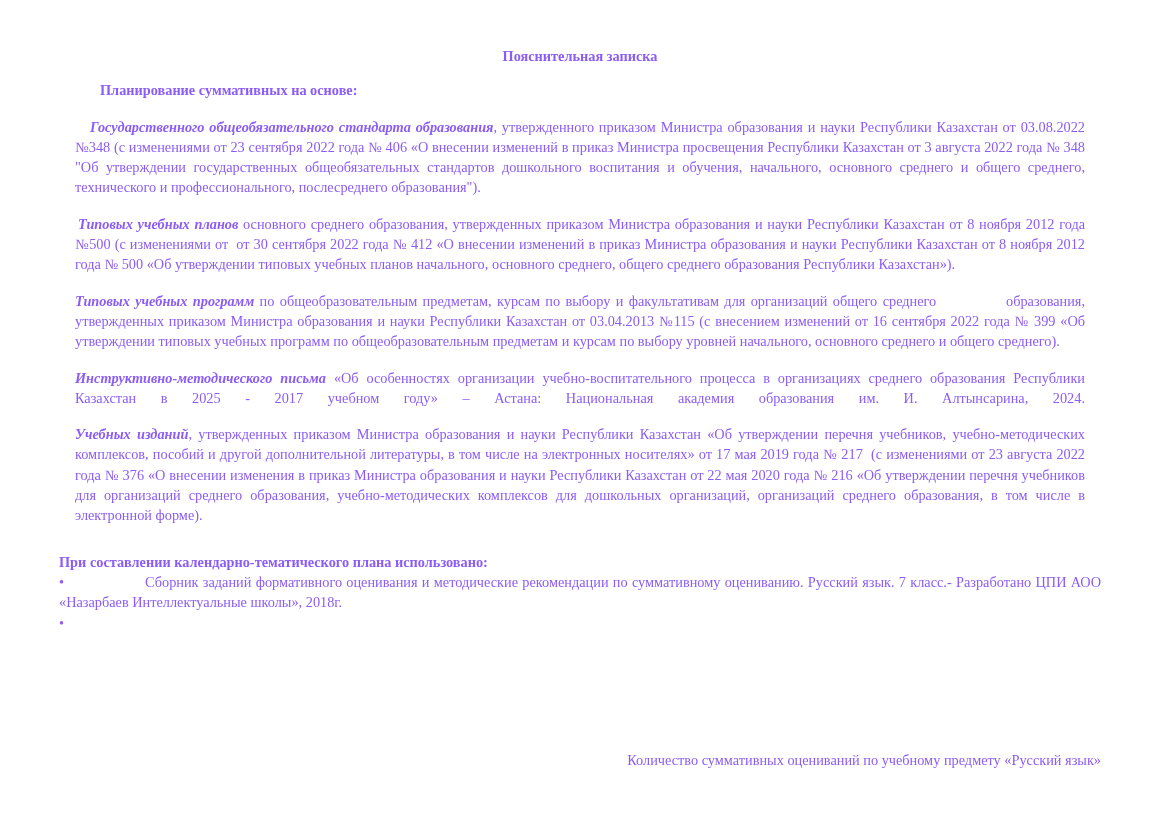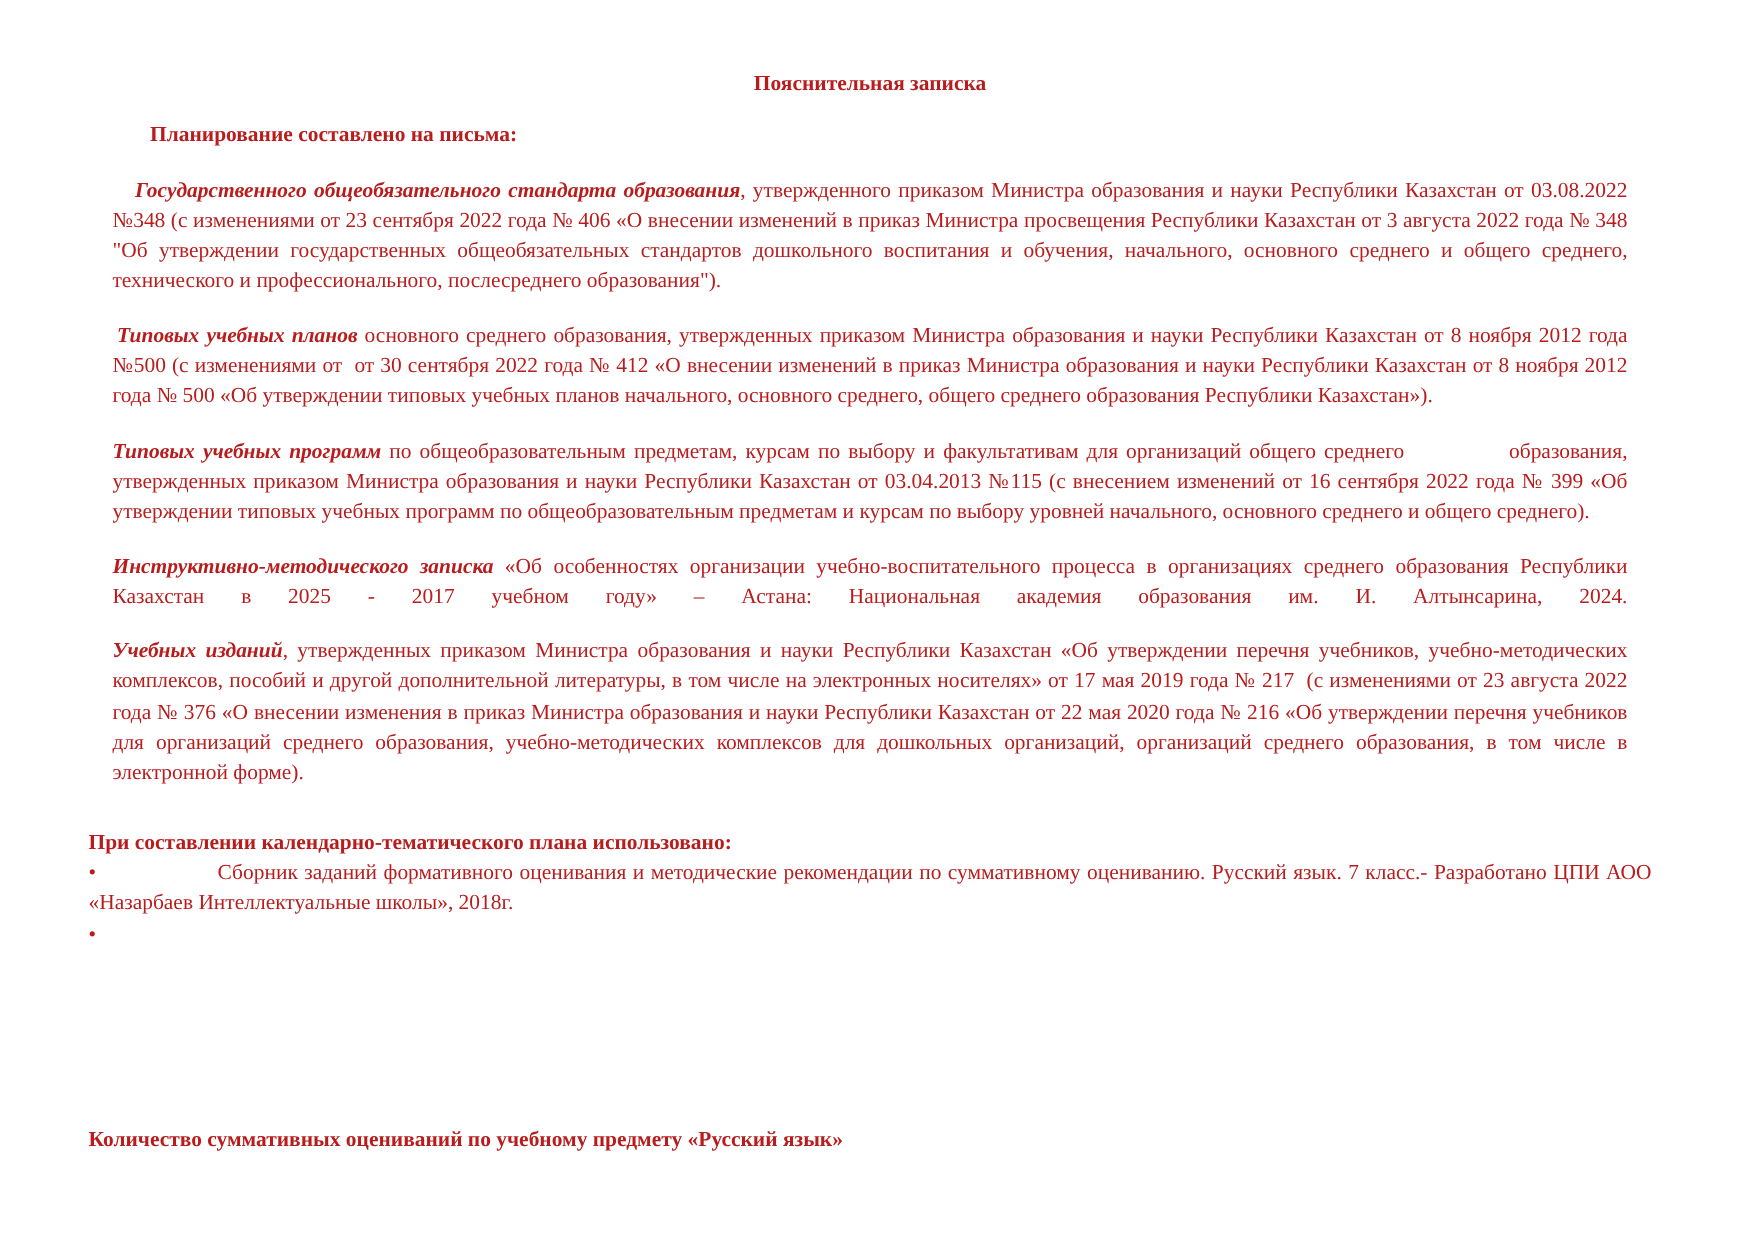--- a/index.html
+++ b/index.html
@@ -6,21 +6,21 @@
     margin: 0;
     padding: 0;
     background: #ffffff;
   }
   .page {
     position: relative;
     width: 1170px;
     height: 827px;
     box-sizing: border-box;
     background: #ffffff;
-    color: #b91c1c;
+    color: #8b5cf6;
     font-family: "Liberation Serif", "DejaVu Serif", serif;
     font-size: 14.3px;
     line-height: 20.3px;
     padding: 46px 69px 17px 59px;
     overflow: hidden;
   }
   .doc-title {
     text-align: center;
     font-weight: bold;
     margin-bottom: 14px;
@@ -53,42 +53,42 @@
     text-align: justify;
   }
   .bullet-marker {
     display: inline-block;
     width: 86px;
   }
   .course-note {
     margin: 0;
   }
   .bottom-title {
-    text-align: left;
-    font-weight: bold;
+    text-align: right;
+    font-weight: normal;
     margin-top: 117px;
   }
 </style>
 </head>
 <body>
 
 <div class="page">
 
   <div class="doc-title">Пояснительная записка</div>
 
 
-  <div class="basis-heading">Планирование составлено на письма:</div>
+  <div class="basis-heading">Планирование суммативных на основе:</div>
 
   <p class="para p-indent"><span class="lead">Государственного общеобязательного стандарта образования</span><span>, утвержденного приказом Министра образования и науки Республики Казахстан от 03.08.2022 №348 (с изменениями от 23 сентября 2022 года № 406 «О внесении изменений в приказ Министра просвещения Республики Казахстан от 3 августа 2022 года № 348 "Об утверждении государственных общеобязательных стандартов дошкольного воспитания и обучения, начального, основного среднего и общего среднего, технического и профессионального, послесреднего образования").</span></p>
 
   <p class="para p-space"><span class="lead">Типовых учебных планов</span><span> основного среднего образования, утвержденных приказом Министра образования и науки Республики Казахстан от 8 ноября 2012 года №500 (с изменениями от &nbsp;от 30 сентября 2022 года № 412 «О внесении изменений в приказ Министра образования и науки Республики Казахстан от 8 ноября 2012 года № 500 «Об утверждении типовых учебных планов начального, основного среднего, общего среднего образования Республики Казахстан»).</span></p>
 
   <p class="para"><span class="lead">Типовых учебных программ</span><span> по общеобразовательным предметам, курсам по выбору и факультативам для организаций общего среднего &nbsp;&nbsp;&nbsp;&nbsp;&nbsp;&nbsp;&nbsp;&nbsp;&nbsp;&nbsp;&nbsp; образования, утвержденных приказом Министра образования и науки Республики Казахстан от 03.04.2013 №115 (с внесением изменений от 16 сентября 2022 года № 399 «Об утверждении типовых учебных программ по общеобразовательным предметам и курсам по выбору уровней начального, основного среднего и общего среднего).</span></p>
 
-  <p class="para force-last"><span class="lead">Инструктивно-методического записка</span><span> «Об особенностях организации учебно-воспитательного процесса в организациях среднего образования Республики Казахстан в 2025 - 2017 учебном году» – Астана: Национальная академия образования им. И. Алтынсарина, 2024.</span></p>
+  <p class="para force-last"><span class="lead">Инструктивно-методического письма</span><span> «Об особенностях организации учебно-воспитательного процесса в организациях среднего образования Республики Казахстан в 2025 - 2017 учебном году» – Астана: Национальная академия образования им. И. Алтынсарина, 2024.</span></p>
 
   <p class="para"><span class="lead">Учебных изданий</span><span>, утвержденных приказом Министра образования и науки Республики Казахстан «Об утверждении перечня учебников, учебно-методических комплексов, пособий и другой дополнительной литературы, в том числе на электронных носителях» от 17 мая 2019 года № 217 &nbsp;(с изменениями от 23 августа 2022 года № 376 «О внесении изменения в приказ Министра образования и науки Республики Казахстан от 22 мая 2020 года № 216 «Об утверждении перечня учебников для организаций среднего образования, учебно-методических комплексов для дошкольных организаций, организаций среднего образования, в том числе в электронной форме).</span></p>
 
   <div class="usage-heading">При составлении календарно-тематического плана использовано:</div>
 
 
 
   <p class="bullet-row"><span class="bullet-marker">•</span><span>Сборник заданий формативного оценивания и методические рекомендации по суммативному оцениванию. Русский язык. 7 класс.- Разработано ЦПИ АОО «Назарбаев Интеллектуальные школы», 2018г.</span></p>
 
   <p class="bullet-row"><span class="bullet-marker">•</span><span></span></p>

